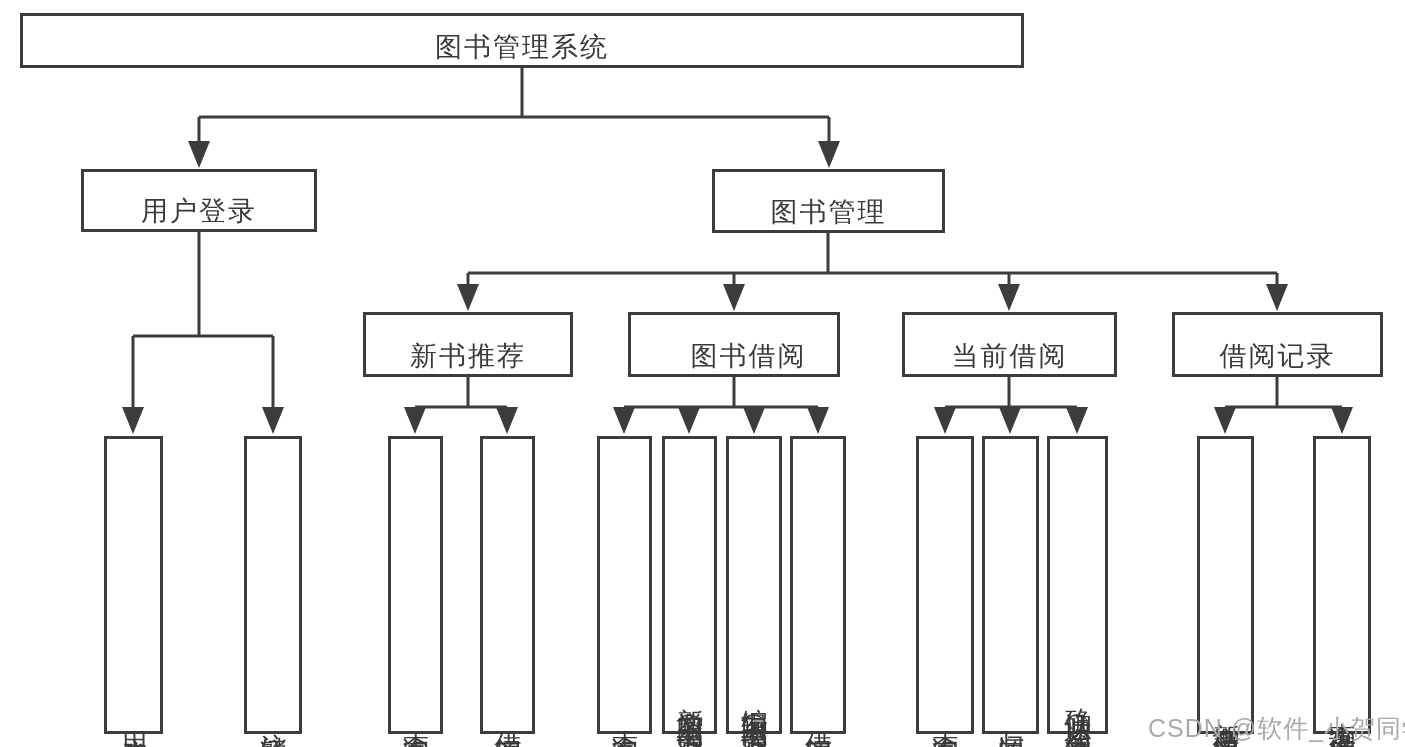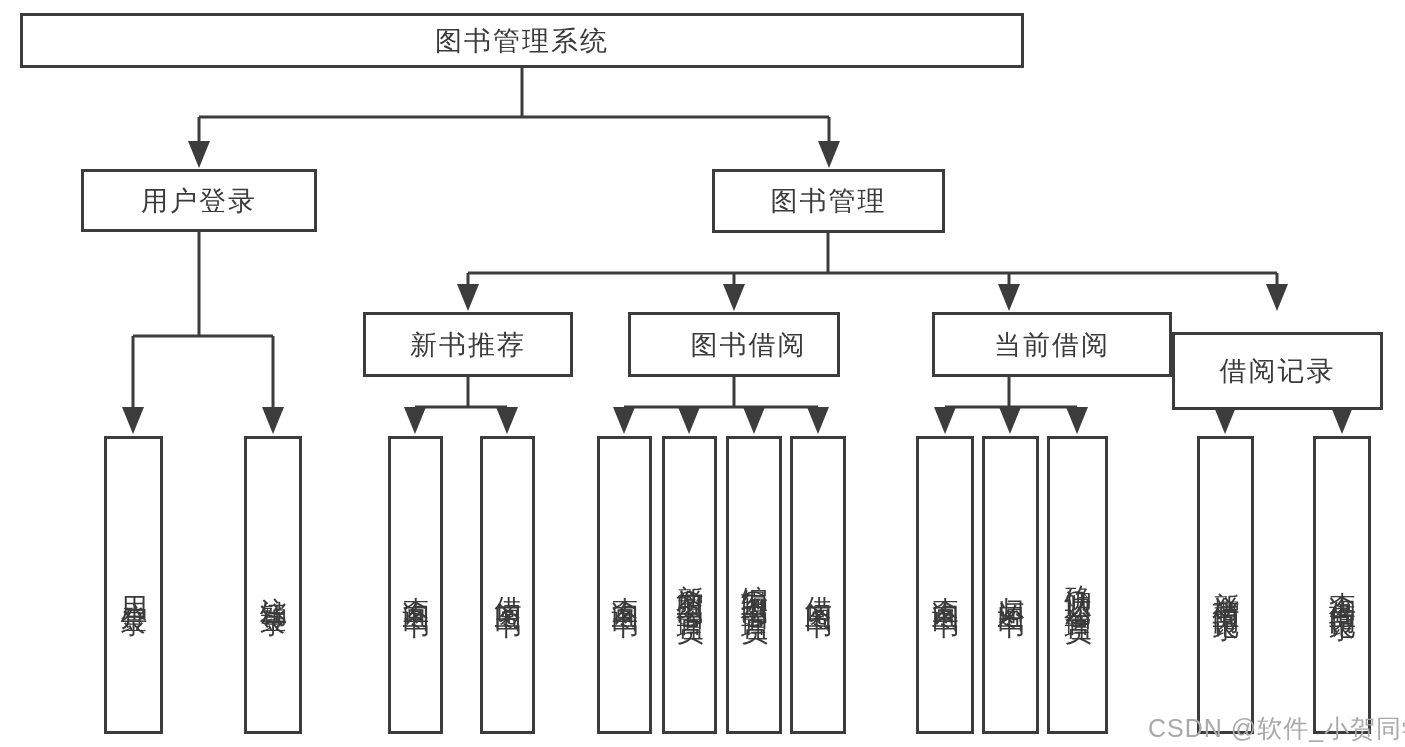--- a/index.html
+++ b/index.html
@@ -17,21 +17,21 @@
     left: 0; top: 0;
     width: 1405px; height: 747px;
     z-index: 1;
   }
   .node {
     position: absolute;
     box-sizing: border-box;
     background: #ffffff;
     border: 3px solid #3c3c3c;
     display: flex;
-    align-items: center;
+    align-items: flex-end;
     justify-content: center;
     z-index: 2;
   }
   .h-label {
     font-size: 27px;
     letter-spacing: 2px;
     white-space: nowrap;
     color: #3a3a3a;
   }
   .v-label {
@@ -130,24 +130,24 @@
   <div class="node" style="left:712px; top:169px; width:233px; height:64px;">
     <span class="h-label">图书管理</span>
   </div>
 
   <div class="node" style="left:363px; top:312px; width:210px; height:65px;font-family:Liberation Serif, serif;">
     <span class="h-label">新书推荐</span>
   </div>
   <div class="node" style="left:628px; top:312px; width:212px; height:65px;padding-left:29px;">
     <span class="h-label">图书借阅</span>
   </div>
-  <div class="node" style="left:932px; top:312px; width:240px; height:65px;">
+  <div class="node" style="left:902px; top:312px; width:215px; height:65px;">
     <span class="h-label">当前借阅</span>
   </div>
-  <div class="node" style="left:1172px; top:312px; width:211px; height:78px;margin-top:20px;">
+  <div class="node" style="left:1172px; top:312px; width:211px; height:65px;">
     <span class="h-label">借阅记录</span>
   </div>
 
   <div class="node" style="left:104px; top:436px; width:59px; height:298px;">
     <span class="v-label">用户登录</span>
   </div>
   <div class="node" style="left:244px; top:436px; width:58px; height:298px;">
     <span class="v-label">注销登录</span>
   </div>
 

